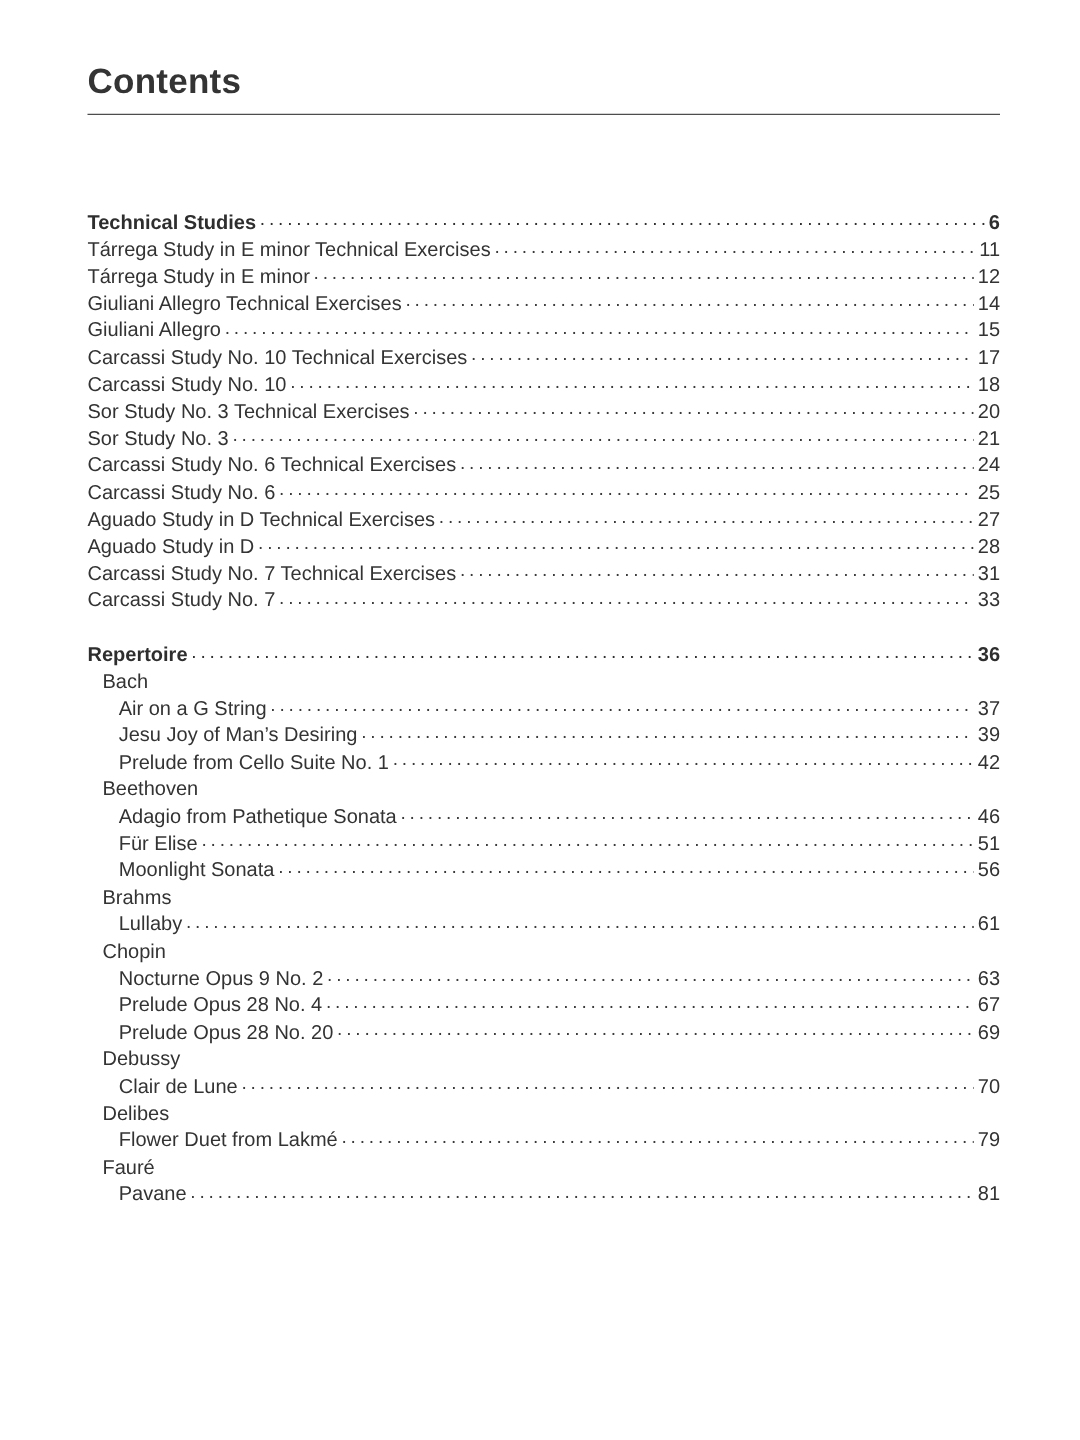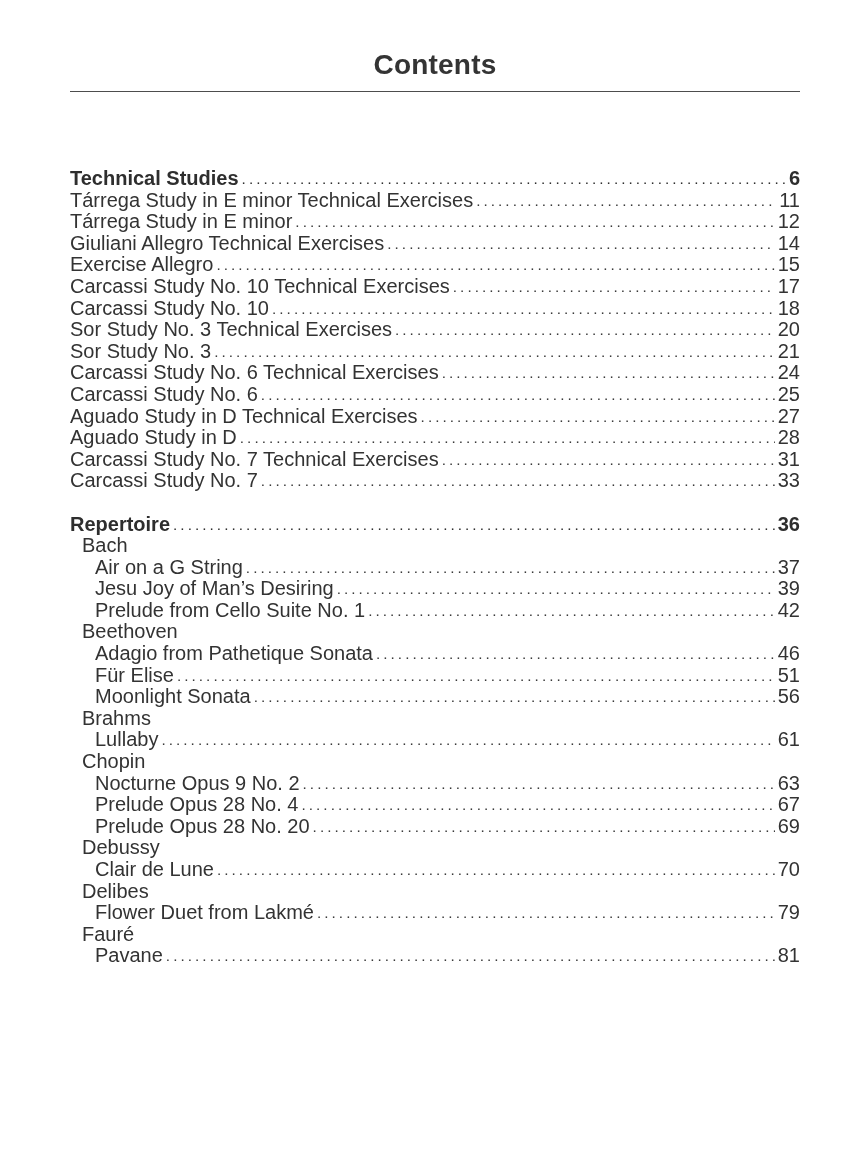--- a/index.html
+++ b/index.html
@@ -22,21 +22,20 @@
     height: 1152px;
     box-sizing: border-box;
   }
 
   
   .header {
     position: absolute;
     left: 70px;
     top: 50px;
     width: 730px;
-    text-align: center;
   }
   .page-title {
     font-size: 28px;
     font-weight: bold;
     letter-spacing: 0.2px;
     color: #343434;
     line-height: 1.1;
     margin: 0;
     padding: 0;
   }
@@ -50,22 +49,22 @@
   
   .toc {
     position: absolute;
     left: 70px;
     top: 168px;
     width: 730px;
   }
 
   .toc-row {
     display: flex;
-    align-items: flex-end;
-    font-size: 20px;
+    align-items: center;
+    font-size: 16px;
     line-height: 21.6px;
     color: #333333;
     white-space: nowrap;
   }
 
   .toc-row .label {
     flex: 0 0 auto;
     padding-right: 2px;
   }
 
@@ -148,21 +147,21 @@
         <span class="label">Tárrega Study in E minor</span>
         <span class="leader"></span>
         <span class="pagenum">12</span>
       </div>
       <div class="toc-row">
         <span class="label">Giuliani Allegro Technical Exercises</span>
         <span class="leader"></span>
         <span class="pagenum">14</span>
       </div>
       <div class="toc-row">
-        <span class="label">Exercise Allegro</span>
+        <span class="label">Giuliani Allegro</span>
         <span class="leader"></span>
         <span class="pagenum">15</span>
       </div>
       <div class="toc-row">
         <span class="label">Carcassi Study No. 10 Technical Exercises</span>
         <span class="leader"></span>
         <span class="pagenum">17</span>
       </div>
       <div class="toc-row">
         <span class="label">Carcassi Study No. 10</span>

